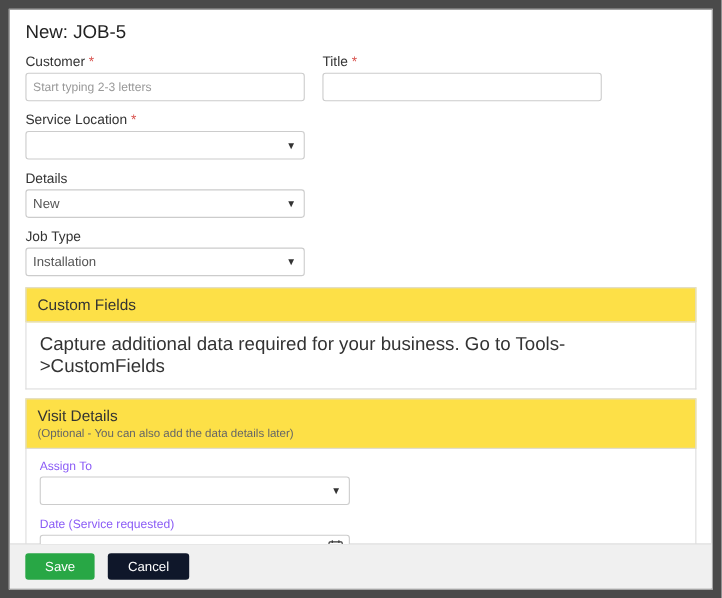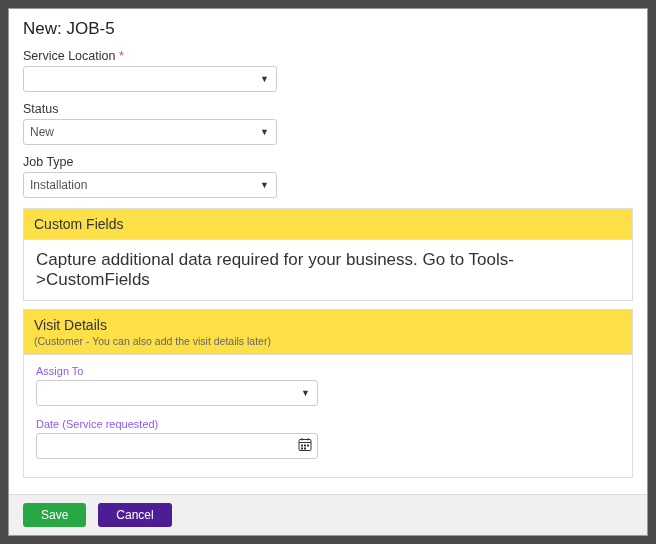--- a/index.html
+++ b/index.html
@@ -134,53 +134,69 @@
   }
   .btn {
     border: none;
     border-radius: 3px;
     padding: 5px 18px;
     font-size: 12px;
     color: #fff;
     cursor: pointer;
   }
   .btn-save { background: #28a745; }
-  .btn-cancel { background: #4c1d95; }
+  .btn-cancel { background: #0f172a; }
   select {
     appearance: none;
     -webkit-appearance: none;
   }
 </style>
 </head>
 <body>
 
 <div class="window">
   <div class="body-area">
 
     <div class="page-title">New: JOB-5</div>
 
+    <div class="row">
+      <div class="field half">
+        <div class="label">
+          <span>Customer</span>
+          <span class="req">*</span>
+        </div>
+        <input class="input" type="text" placeholder="Start typing 2-3 letters" style="">
+      </div>
+      <div class="field half">
+        <div class="label">
+          <span>Title</span>
+          <span class="req">*</span>
+        </div>
+        <input class="input" type="text" style="">
+      </div>
+    </div>
 
     <div class="row">
       <div class="field full">
         <div class="label">
           <span>Service Location</span>
           <span class="req">*</span>
         </div>
         <div class="select-wrap">
           <select class="select">
             <option></option>
           </select>
           <span class="caret">▼</span>
         </div>
       </div>
     </div>
 
     <div class="row">
       <div class="field full">
-        <div class="label">Status</div>
+        <div class="label">Details</div>
         <div class="select-wrap">
           <select class="select">
             <option>New</option>
           </select>
           <span class="caret">▼</span>
         </div>
       </div>
     </div>
 
     <div class="row">
@@ -193,21 +209,21 @@
           <span class="caret">▼</span>
         </div>
       </div>
     </div>
 
     <div class="section-header">Custom Fields</div>
     <div class="section-body">Capture additional data required for your business. Go to Tools-&gt;CustomFields</div>
 
     <div class="section-header">
       <div>Visit Details</div>
-      <div class="section-sub">(Customer - You can also add the visit details later)</div>
+      <div class="section-sub">(Optional - You can also add the data details later)</div>
     </div>
     <div class="visit-body">
 
       <div class="vfield">
         <div class="vlabel">Assign To</div>
         <div class="assign-wrap select-wrap">
           <select class="assign-select">
             <option></option>
           </select>
           <span class="caret">▼</span>

